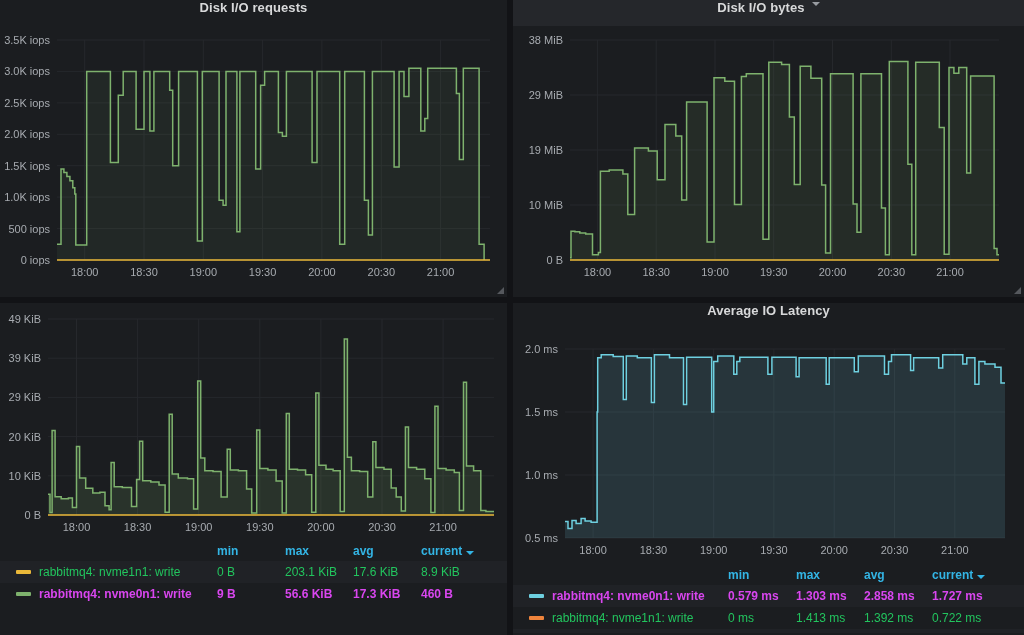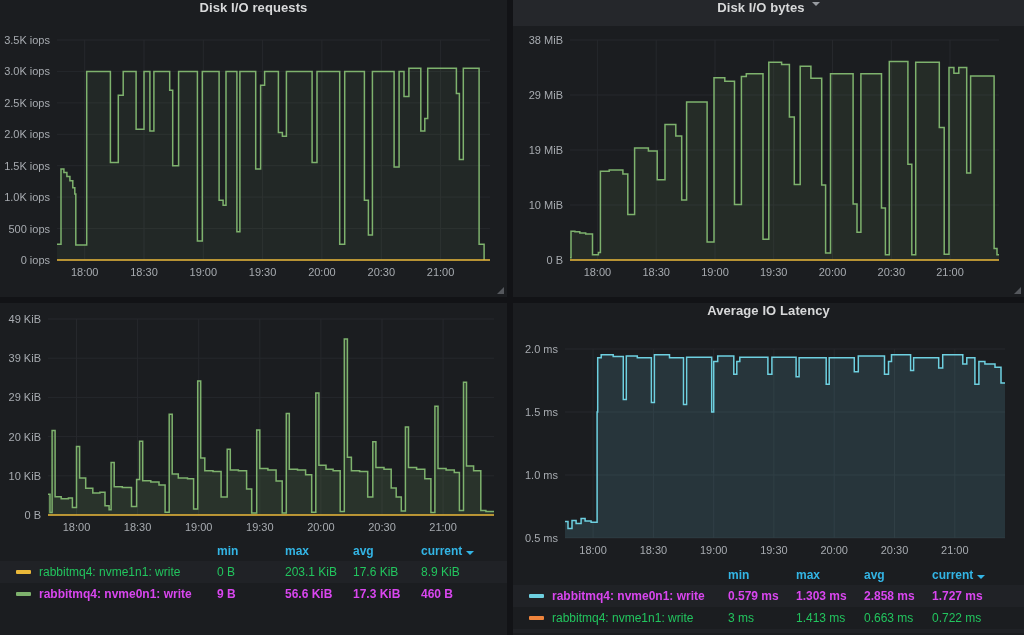--- a/index.html
+++ b/index.html
@@ -226,20 +226,20 @@
         <div class="lg-val bright">0.579 ms</div>
         <div class="lg-val bright">1.303 ms</div>
         <div class="lg-val bright">2.858 ms</div>
         <div class="lg-val bright">1.727 ms</div>
       </div>
       <div class="lg-row">
         <div class="lg-label">
           <span class="swatch" style="background: rgb(239, 132, 60);"></span>
           <span class="lg-name dim">rabbitmq4: nvme1n1: write</span>
         </div>
-        <div class="lg-val dim">3 ms</div>
+        <div class="lg-val dim">0 ms</div>
         <div class="lg-val dim">1.413 ms</div>
-        <div class="lg-val dim">0.663 ms</div>
+        <div class="lg-val dim">1.392 ms</div>
         <div class="lg-val dim">0.722 ms</div>
       </div>
       <div class="lg-sliver"></div>
     </div>
 </div>
 
 </body></html>

